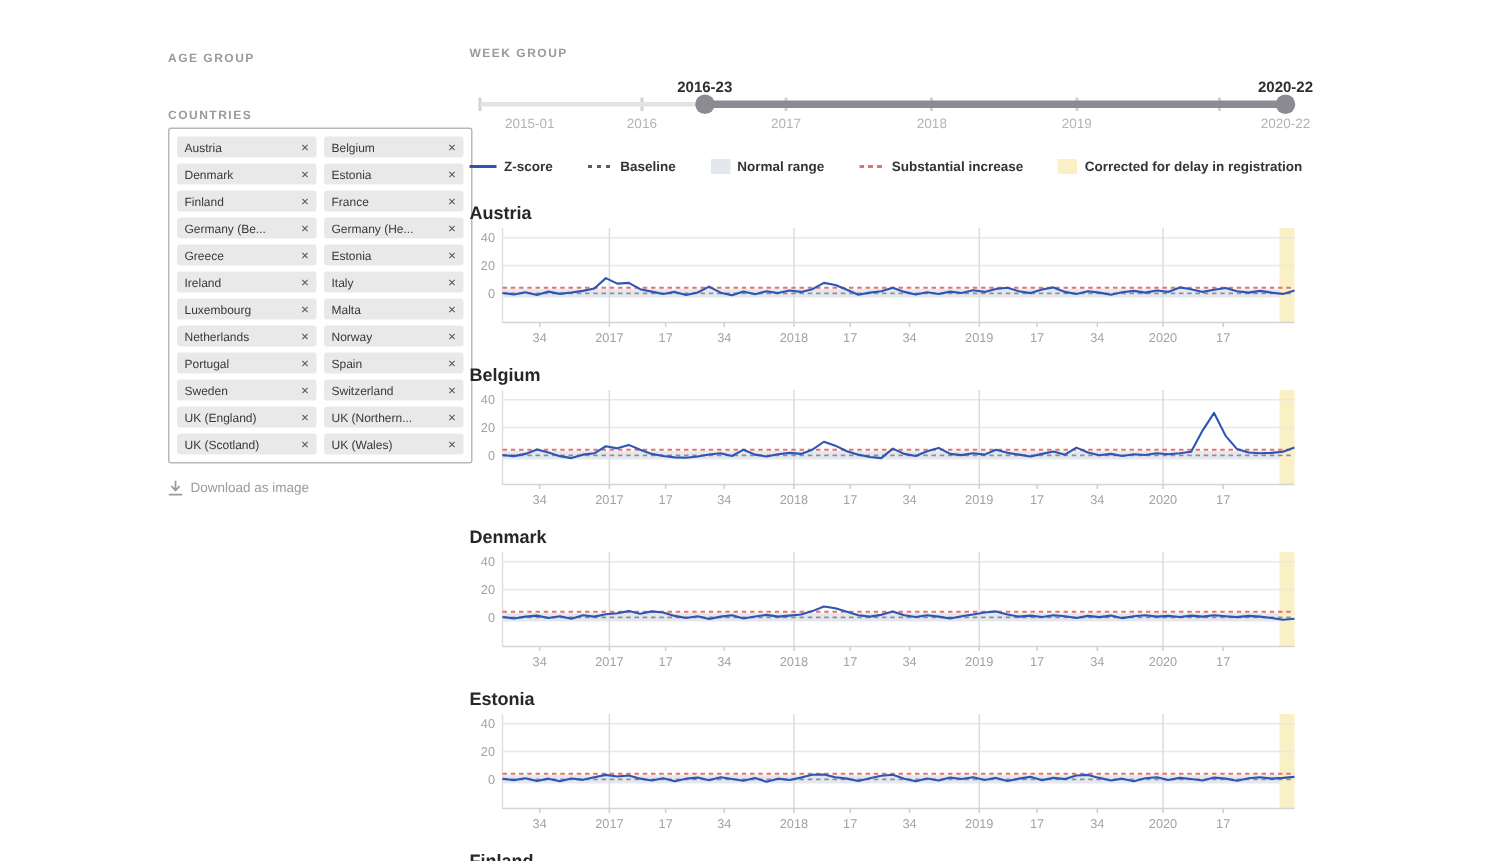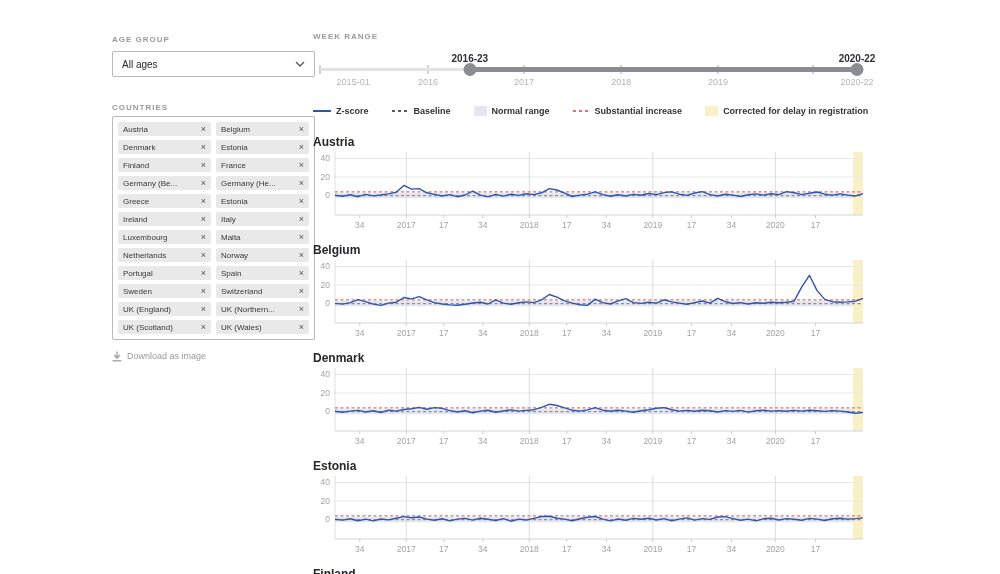--- a/index.html
+++ b/index.html
@@ -52,26 +52,20 @@
   .chart-block:first-child .chart-title { margin-top:20px; }
   svg { display:block; }
 </style>
 </head>
 <body>
 
 <div id="page">
 
   <div id="sidebar">
     <span class="section-label">AGE GROUP</span>
-    <div class="select-box">
-      <span>All ages</span>
-      <svg width="10" height="6" viewBox="0 0 10 6">
-        <polyline points="1,1 5,5 9,1" fill="none" stroke="#55555a" stroke-width="1.3"></polyline>
-      </svg>
-    </div>
 
     <span class="section-label" id="countries-label">COUNTRIES</span>
     <div class="countries-box" id="countries-box">
         <div class="chip">
           <span>Austria</span>
           <span class="x">×</span>
         </div>
         <div class="chip">
           <span>Belgium</span>
           <span class="x">×</span>
@@ -170,21 +164,21 @@
     <div class="download-row">
       <svg width="10" height="11" viewBox="0 0 10 11">
         <path d="M5 0.5 L5 6.5 M2.2 4 L5 7 L7.8 4" fill="none" stroke="#9a9a9a" stroke-width="1.2"></path>
         <path d="M0.5 9.8 L9.5 9.8" stroke="#9a9a9a" stroke-width="1.2"></path>
       </svg>
       <span>Download as image</span>
     </div>
   </div>
 
   <div id="main">
-    <span class="section-label">WEEK RANGE</span>
+    <span class="section-label">WEEK GROUP</span>
 
     <div class="slider" id="week-slider">
       <span class="handle-label" id="hl-start" style="left: 156.823px;">2016-23</span>
       <span class="handle-label" id="hl-end" style="left: 544px;">2020-22</span>
     <div class="track-mark" style="left: 6px;"></div>
         <div class="track-mark" style="left: 113.937px;"></div>
         <div class="track-mark" style="left: 210.06px;"></div>
         <div class="track-mark" style="left: 307.257px;"></div>
         <div class="track-mark" style="left: 403.917px;"></div>
         <div class="track-mark" style="left: 498.966px;"></div>

